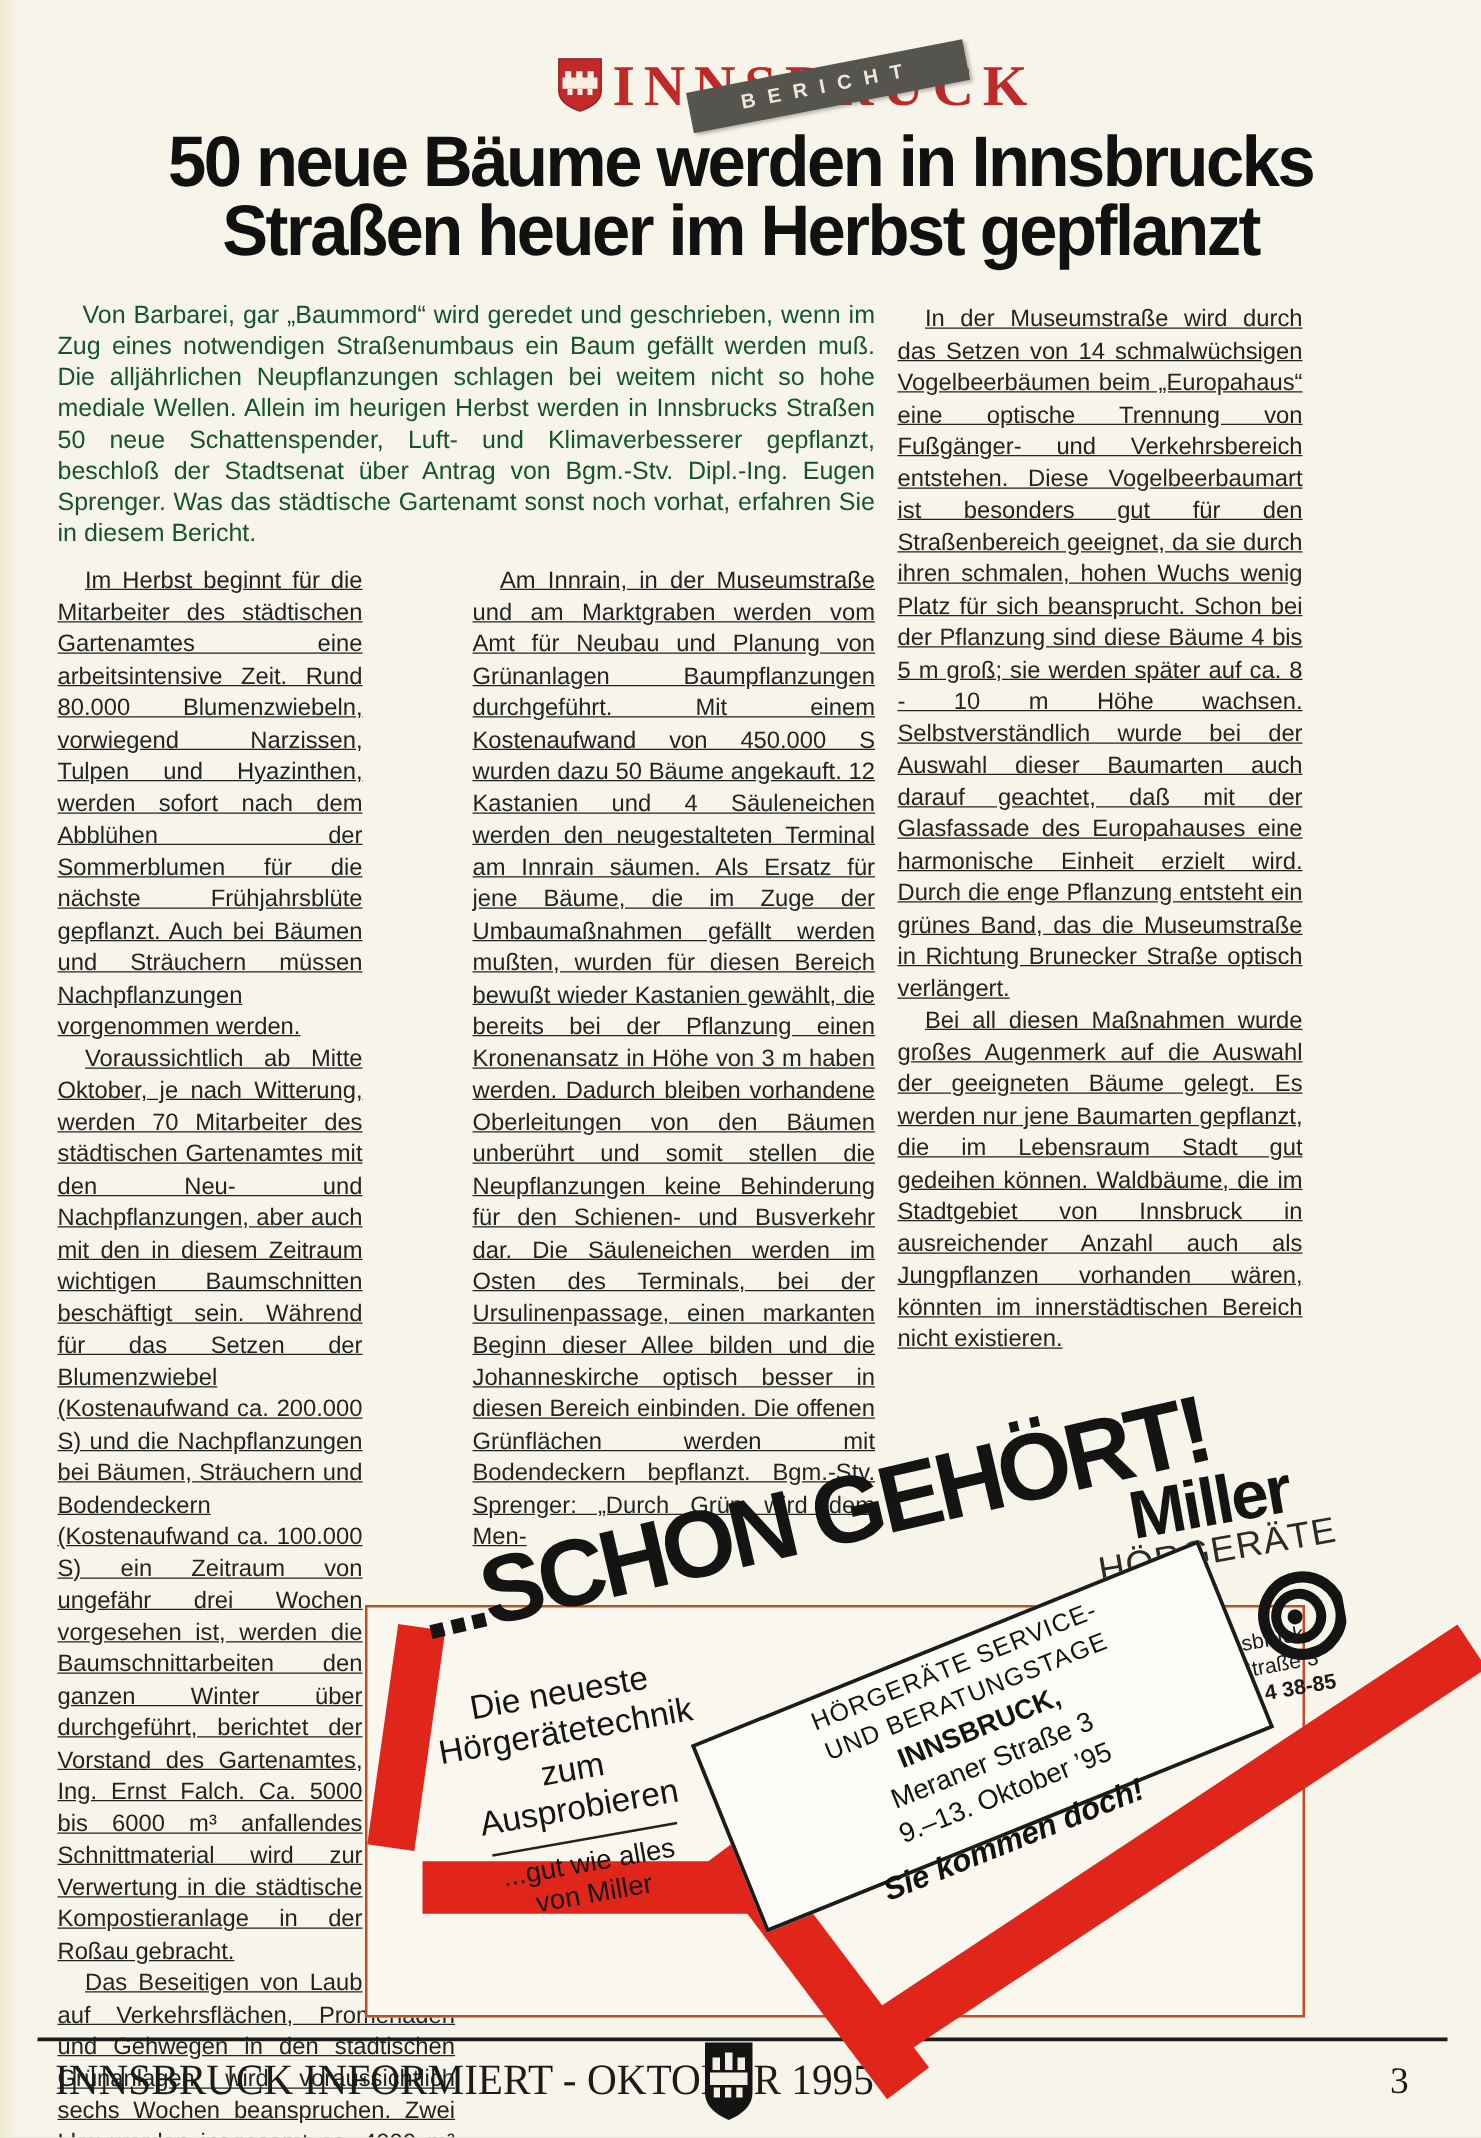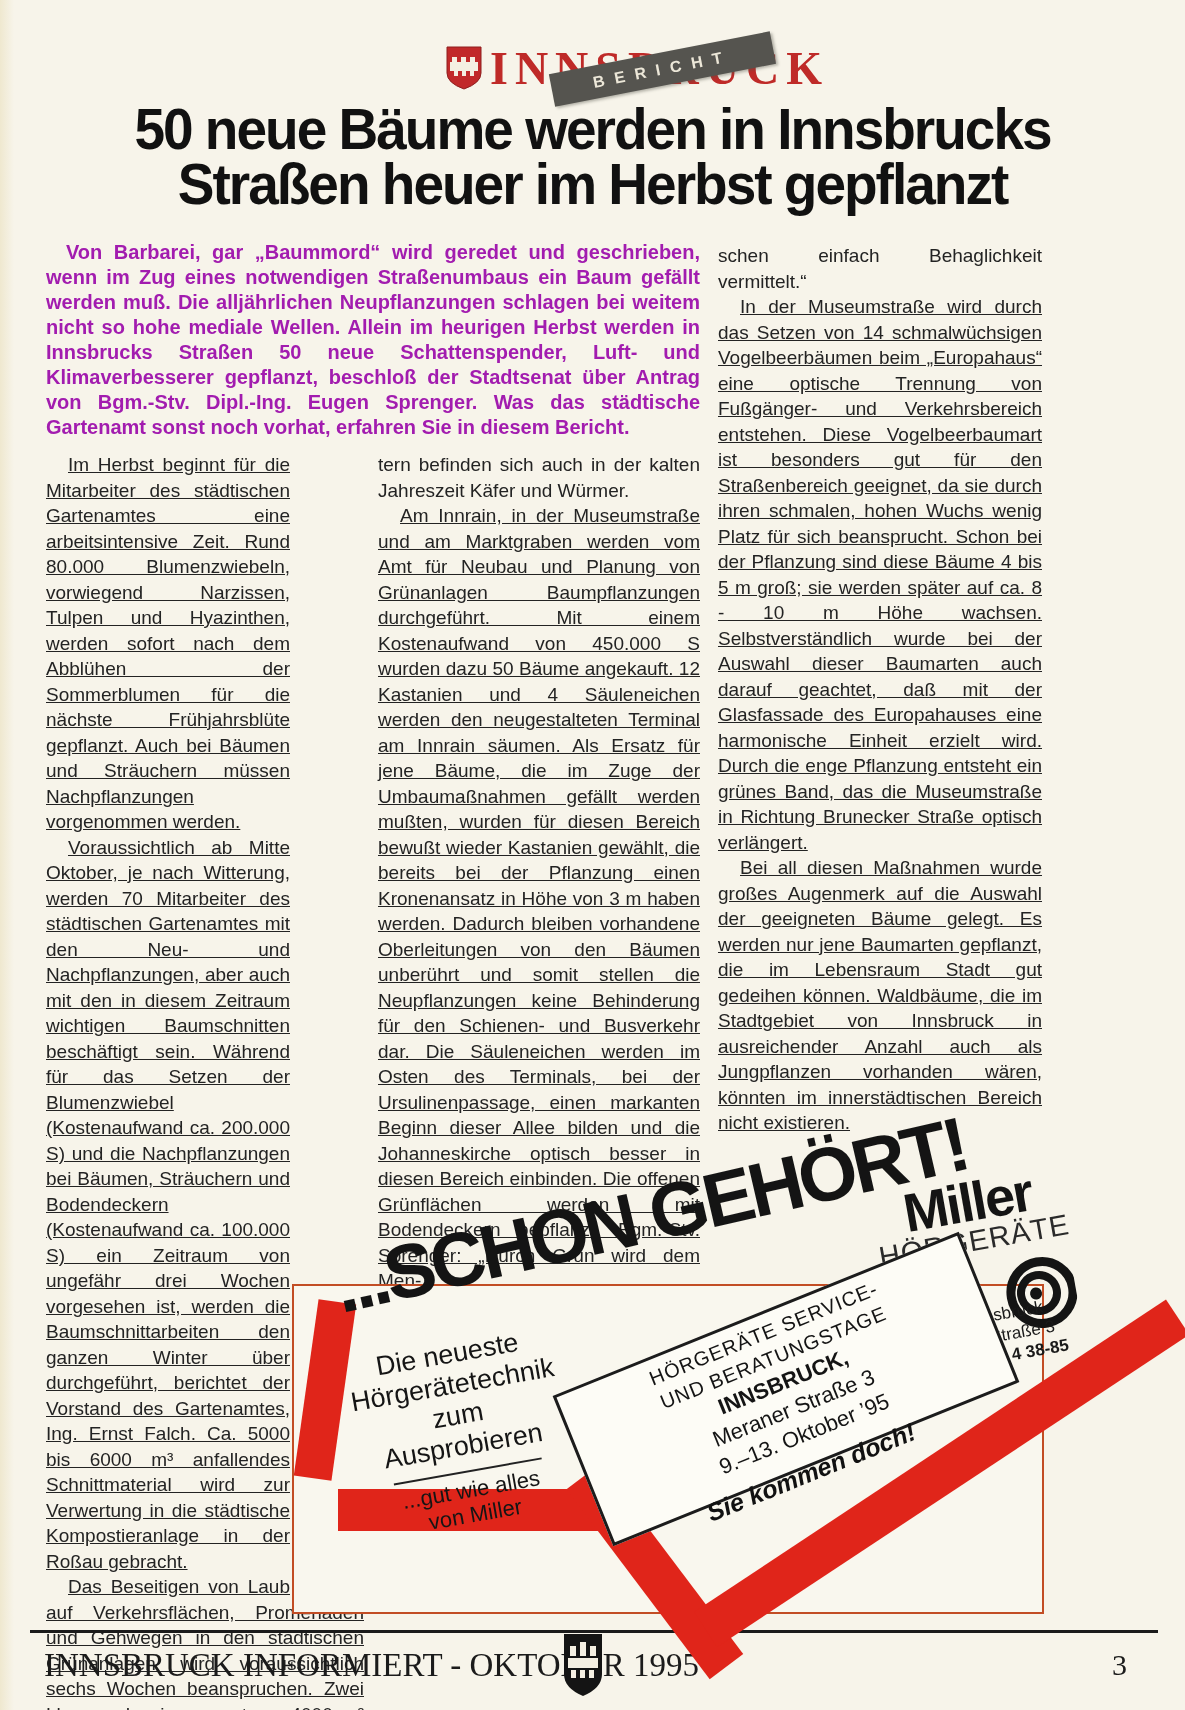--- a/index.html
+++ b/index.html
@@ -18,21 +18,21 @@
         display:flex;align-items:center;justify-content:center;box-shadow:2px 2px 3px rgba(80,80,70,.4);}
   .masthead-banner span{font-size:16px;font-weight:bold;letter-spacing:10px;color:#ece7d8;}
 
   
   .headline{position:absolute;left:0;top:104px;width:100%;text-align:center;
         font-weight:bold;font-size:55px;line-height:53px;letter-spacing:-2px;color:#111;margin:0;
         transform:scaleY(1.04);}
 
   
   .lead{position:absolute;left:46px;top:240px;width:654px;margin:0;
-        font-size:20px;line-height:25px;font-weight:bold;text-align:justify;color:#a21caf;
+        font-size:20px;line-height:25px;font-weight:normal;text-align:justify;color:#14532d;
         text-indent:20px;hyphens:auto;}
 
   
   .col{position:absolute;font-size:19px;line-height:25.5px;text-align:justify;hyphens:auto;}
   .col p{margin:0;}
   .col p.indent{text-indent:22px;text-decoration:underline;}
   .col1{left:46px;top:452px;width:318px;height:1140px;}
   .col1-cut{float:right;width:74px;height:440px;margin-top:700px;}
   .col2{left:378px;top:452px;width:322px;}
   .col3{left:718px;top:243px;width:324px;}
@@ -115,26 +115,24 @@
   <p class="lead">Von Barbarei, gar „Baummord“ wird geredet und geschrieben, wenn im Zug eines notwendigen Straßenumbaus ein Baum gefällt werden muß. Die alljährlichen Neupflanzungen schlagen bei weitem nicht so hohe mediale Wellen. Allein im heurigen Herbst werden in Innsbrucks Straßen 50 neue Schattenspender, Luft- und Klimaverbesserer gepflanzt, beschloß der Stadtsenat über Antrag von Bgm.-Stv. Dipl.-Ing. Eugen Sprenger. Was das städtische Gartenamt sonst noch vorhat, erfahren Sie in diesem Bericht.</p>
 
   <div class="col col1">
     <div class="col1-cut"></div>
     <p class="indent">Im Herbst beginnt für die Mitarbeiter des städtischen Gartenamtes eine arbeitsintensive Zeit. Rund 80.000 Blumenzwiebeln, vorwiegend Narzissen, Tulpen und Hyazinthen, werden sofort nach dem Abblühen der Sommerblumen für die nächste Frühjahrsblüte gepflanzt. Auch bei Bäumen und Sträuchern müssen Nachpflanzungen vorgenommen werden.</p>
     <p class="indent">Voraussichtlich ab Mitte Oktober, je nach Witterung, werden 70 Mitarbeiter des städtischen Gartenamtes mit den Neu- und Nachpflanzungen, aber auch mit den in diesem Zeitraum wichtigen Baumschnitten beschäftigt sein. Während für das Setzen der Blumenzwiebel (Kostenaufwand ca. 200.000 S) und die Nachpflanzungen bei Bäumen, Sträuchern und Bodendeckern (Kostenaufwand ca. 100.000 S) ein Zeitraum von ungefähr drei Wochen vorgesehen ist, werden die Baumschnittarbeiten den ganzen Winter über durchgeführt, berichtet der Vorstand des Gartenamtes, Ing. Ernst Falch. Ca. 5000 bis 6000 m³ anfallendes Schnittmaterial wird zur Verwertung in die städtische Kompostieranlage in der Roßau gebracht.</p>
     <p class="indent">Das Beseitigen von Laub auf Verkehrsflächen, Promenaden und Gehwegen in den städtischen Grünanlagen wird voraussichtlich sechs Wochen beanspruchen. Zwei Lkw werden insgesamt ca. 4000 m³ Laub und Gras ebenfalls zur Kompostieranlage transportieren. Von den Grünflächen in den Parkanlagen wird das Laub bewußt nicht entfernt, um den Vögeln im Winter eine mögliche Nahrungsquelle zu erhalten: Unter den verrottenden Blät-</p>
   </div>
 
   <div class="col col2">
-    <p>tern befinden sich auch in der kalten Jahreszeit Käfer und Würmer.</p>
     <p class="indent">Am Innrain, in der Museumstraße und am Marktgraben werden vom Amt für Neubau und Planung von Grünanlagen Baumpflanzungen durchgeführt. Mit einem Kostenaufwand von 450.000 S wurden dazu 50 Bäume angekauft. 12 Kastanien und 4 Säuleneichen werden den neugestalteten Terminal am Innrain säumen. Als Ersatz für jene Bäume, die im Zuge der Umbaumaßnahmen gefällt werden mußten, wurden für diesen Bereich bewußt wieder Kastanien gewählt, die bereits bei der Pflanzung einen Kronenansatz in Höhe von 3 m haben werden. Dadurch bleiben vorhandene Oberleitungen von den Bäumen unberührt und somit stellen die Neupflanzungen keine Behinderung für den Schienen- und Busverkehr dar. Die Säuleneichen werden im Osten des Terminals, bei der Ursulinenpassage, einen markanten Beginn dieser Allee bilden und die Johanneskirche optisch besser in diesen Bereich einbinden. Die offenen Grünflächen werden mit Bodendeckern bepflanzt. Bgm.-Stv. Sprenger: „Durch Grün wird dem Men-</p>
   </div>
 
   <div class="col col3">
-    <p>schen einfach Behaglichkeit vermittelt.“</p>
     <p class="indent">In der Museumstraße wird durch das Setzen von 14 schmalwüchsigen Vogelbeerbäumen beim „Europahaus“ eine optische Trennung von Fußgänger- und Verkehrsbereich entstehen. Diese Vogelbeerbaumart ist besonders gut für den Straßenbereich geeignet, da sie durch ihren schmalen, hohen Wuchs wenig Platz für sich beansprucht. Schon bei der Pflanzung sind diese Bäume 4 bis 5 m groß; sie werden später auf ca. 8 - 10 m Höhe wachsen. Selbstverständlich wurde bei der Auswahl dieser Baumarten auch darauf geachtet, daß mit der Glasfassade des Europahauses eine harmonische Einheit erzielt wird. Durch die enge Pflanzung entsteht ein grünes Band, das die Museumstraße in Richtung Brunecker Straße optisch verlängert.</p>
     <p class="indent">Bei all diesen Maßnahmen wurde großes Augenmerk auf die Auswahl der geeigneten Bäume gelegt. Es werden nur jene Baumarten gepflanzt, die im Lebensraum Stadt gut gedeihen können. Waldbäume, die im Stadtgebiet von Innsbruck in ausreichender Anzahl auch als Jungpflanzen vorhanden wären, könnten im innerstädtischen Bereich nicht existieren.</p>
   </div>
 
   <div class="ad-box"></div>
   <div class="red red-left-bar"></div>
   <div class="red red-band-h"></div>
   <div class="red red-band-down"></div>
   <div class="red red-band-up"></div>
 

